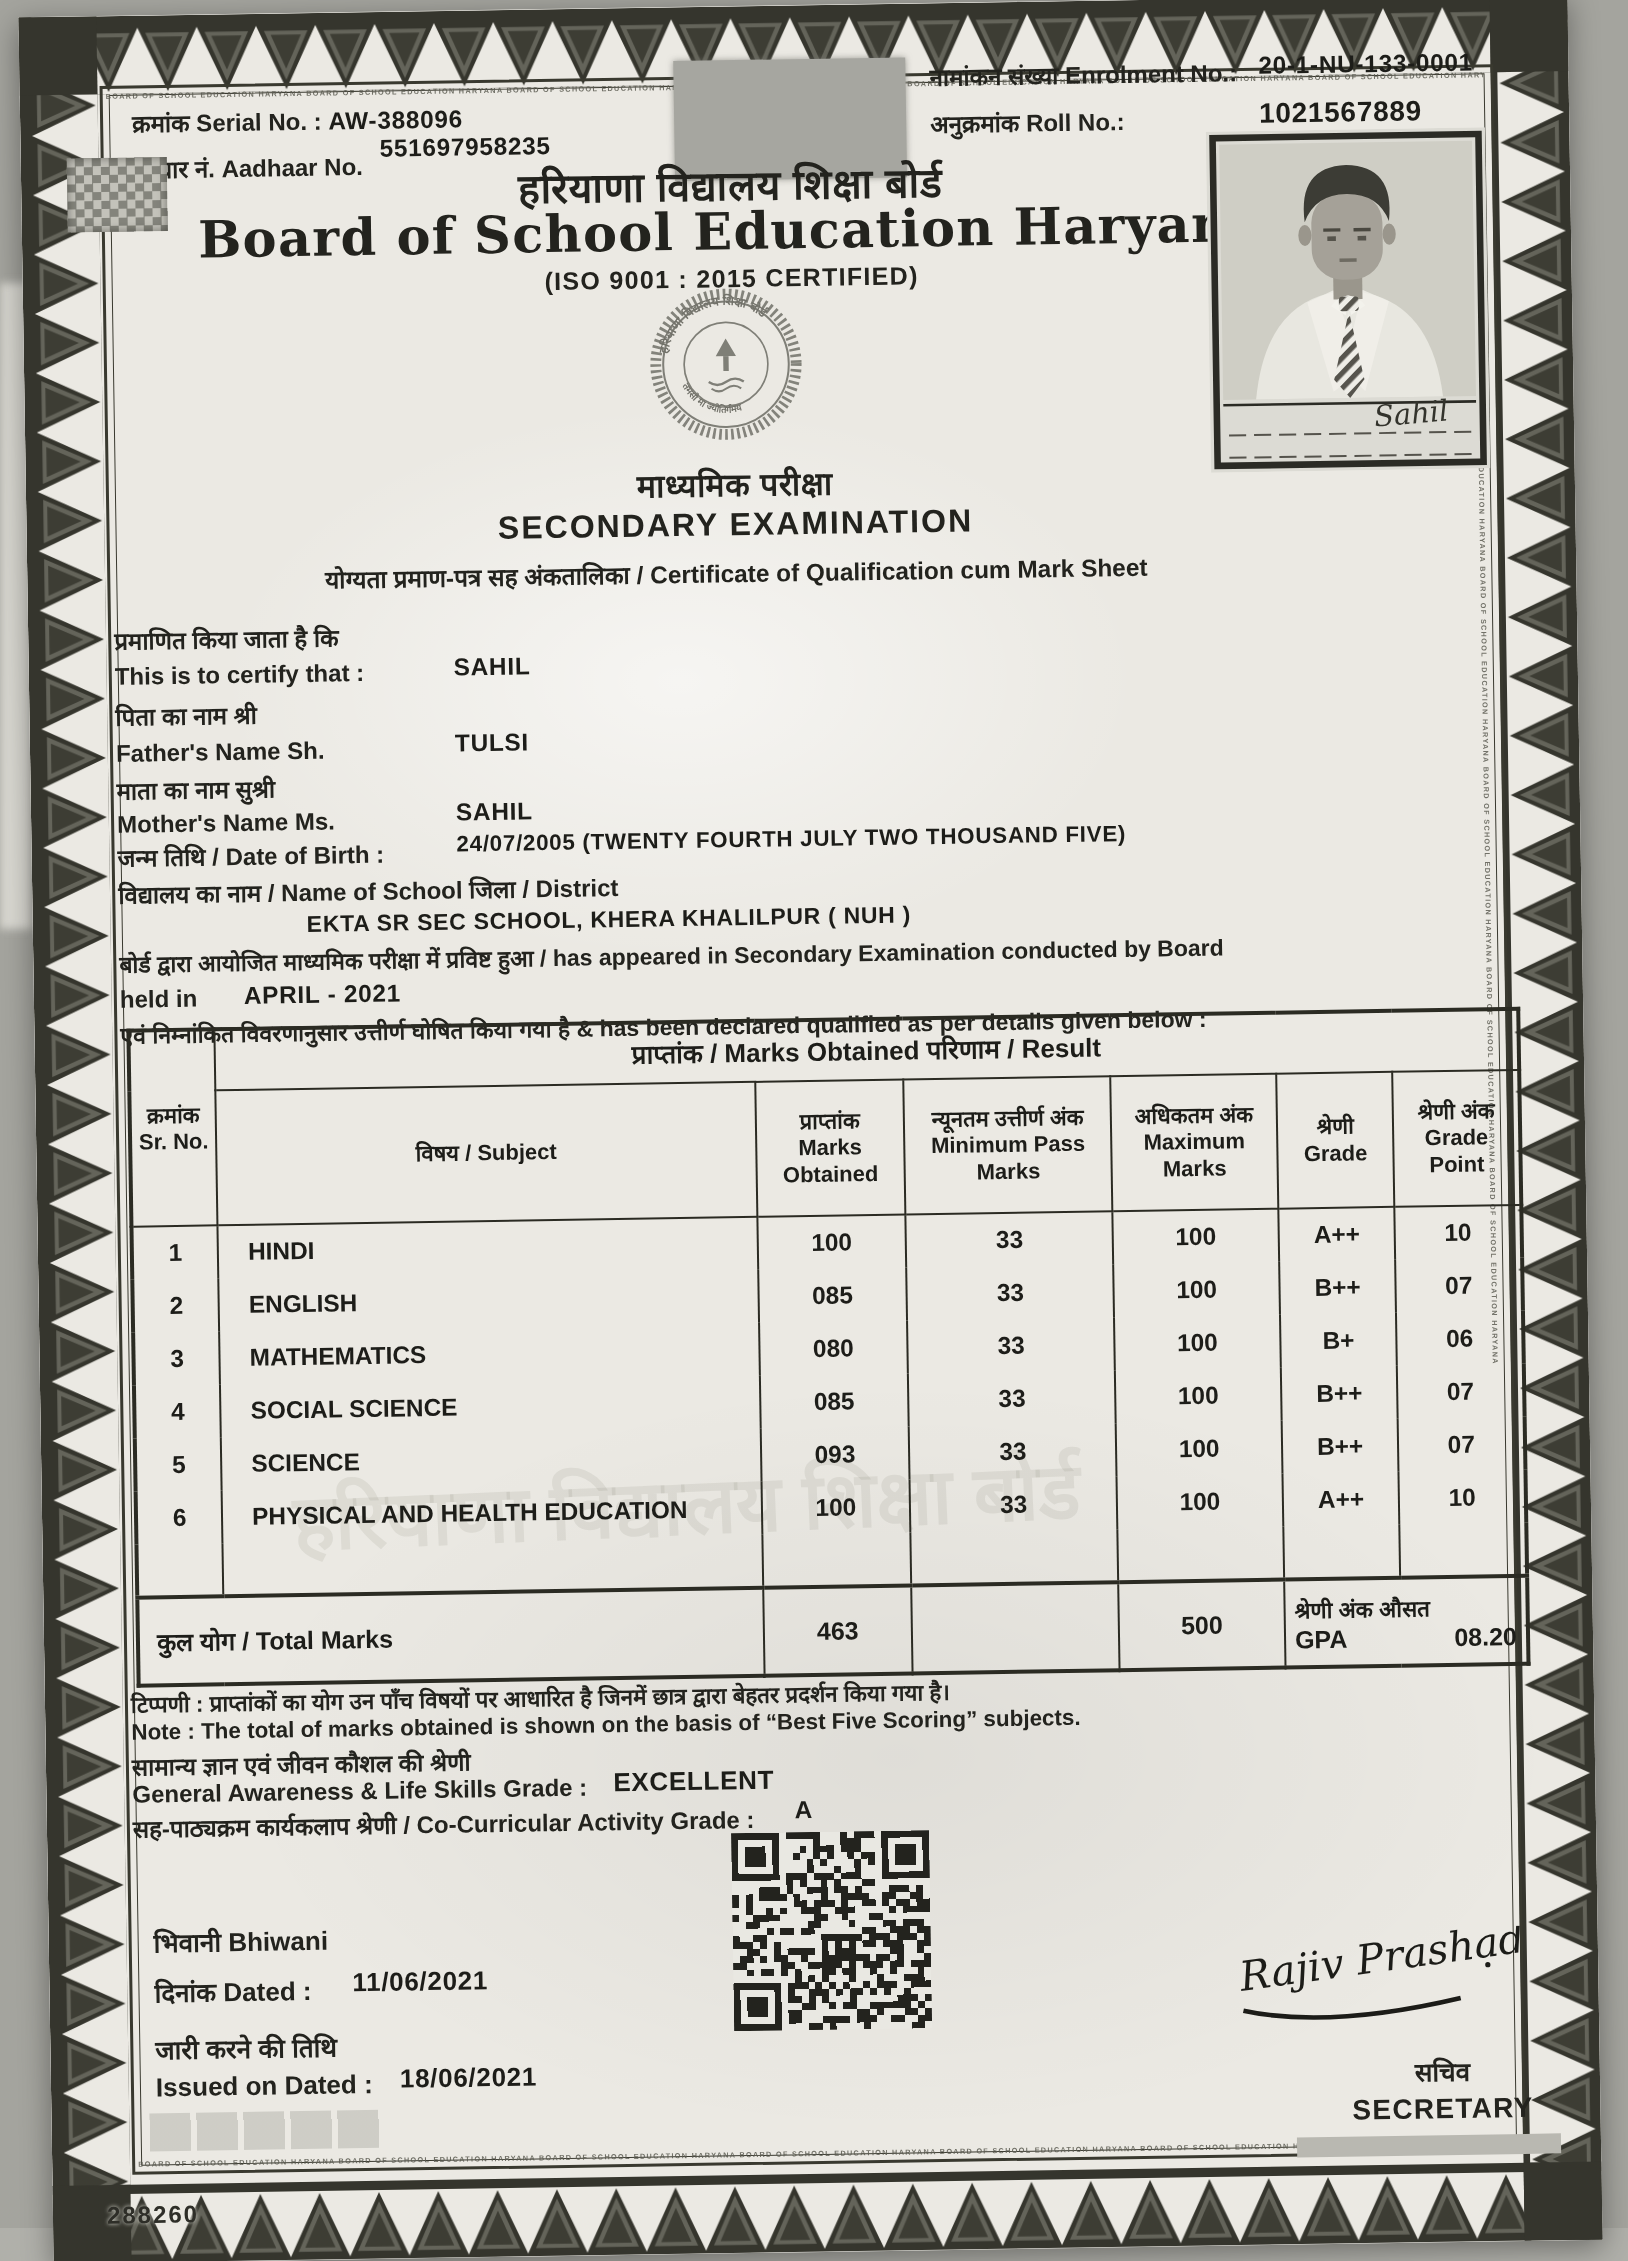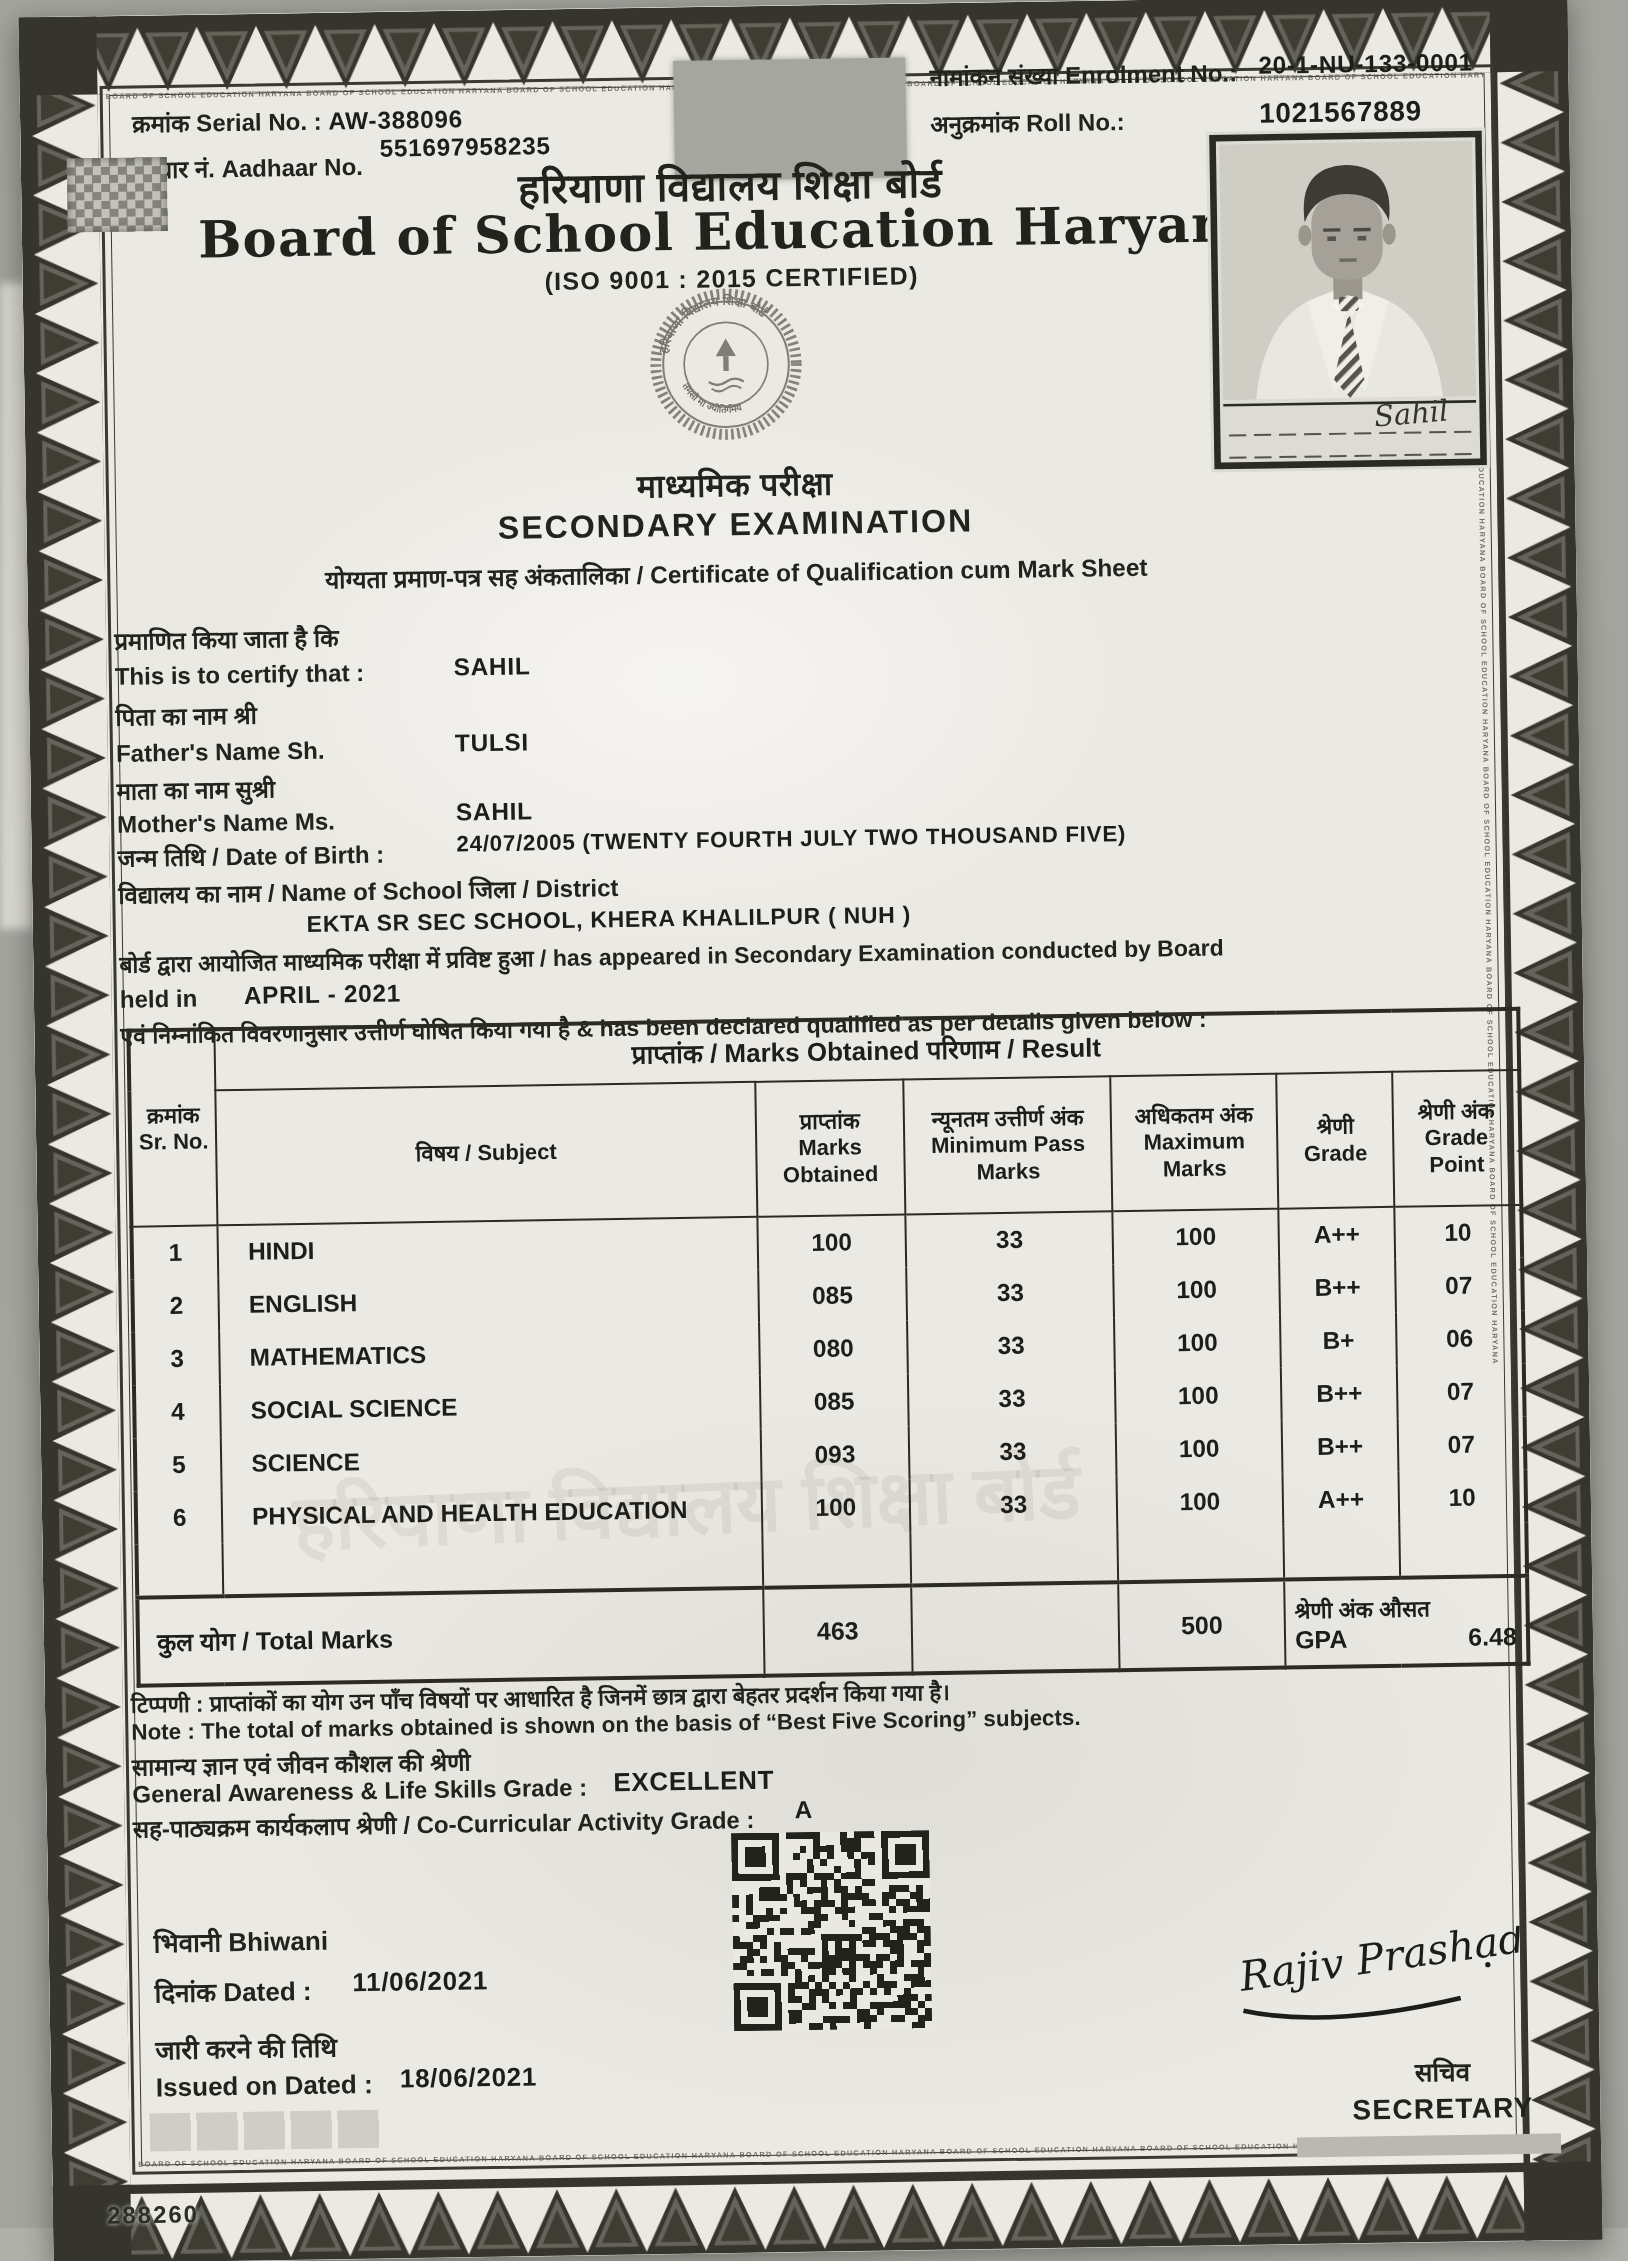--- a/index.html
+++ b/index.html
@@ -355,21 +355,21 @@
     </tr>
     <tr class="r-total">
       <td colspan="2" class="total-label">कुल योग / Total Marks</td>
       <td>463</td>
       <td></td>
       <td>500</td>
       <td colspan="2" class="gpa-cell">
         <div class="gpa-hi">श्रेणी अंक औसत</div>
         <div class="gpa-row">
           <span>GPA</span>
-          <span>6.48</span>
+          <span>08.20</span>
         </div>
       </td>
     </tr>
   </tbody>
     </table>
 
   <div class="t lbl" style="left:86px;top:1673px;font-size:22.4px;">टिप्पणी : प्राप्तांकों का योग उन पाँच विषयों पर आधारित है जिनमें छात्र द्वारा बेहतर प्रदर्शन किया गया है।</div>
   <div class="t lbl" style="left:86px;top:1704px;font-size:22.4px;">Note : The total of marks obtained is shown on the basis of “Best Five Scoring” subjects.</div>
   <div class="t lbl" style="left:86px;top:1734px;">सामान्य ज्ञान एवं जीवन कौशल की श्रेणी</div>
   <div class="t lbl" style="left:86px;top:1765px;">General Awareness &amp; Life Skills Grade :</div>

